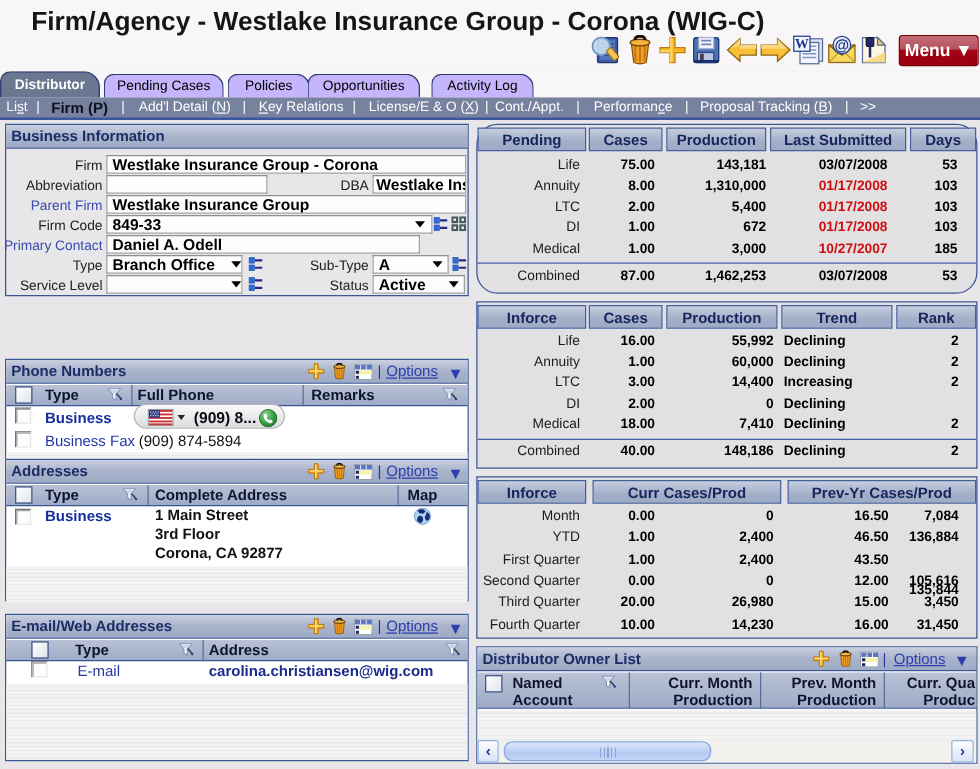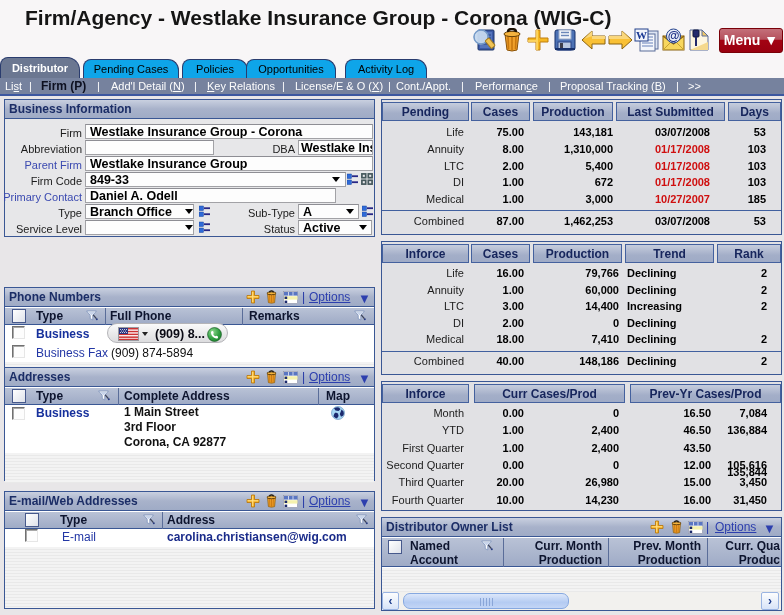--- a/index.html
+++ b/index.html
@@ -6,21 +6,21 @@
 body { font-family:"Liberation Sans", sans-serif; background:#e8e6e8; position:relative; }
 .abs { position:absolute; }
 .top { left:0; top:0; width:784px; height:57px; background:#f8f6f7; }
 .title { left:25px; top:6px; font-size:21px; font-weight:bold; color:#151515; }
 .menu-btn { left:719px; top:28px; width:64px; height:25px; border-radius:3px;
   background:linear-gradient(#c4707a 0%, #b5505c 45%, #a30413 48%, #990010 100%);
   border:1px solid #7a0008; color:#fff; font-weight:bold; font-size:14px;
   text-align:center; line-height:23px; }
 .tabrow { left:0; top:57px; width:784px; height:21px; background:#f8f6f7; }
 .tab { position:absolute; top:2px; height:19px; border:1px solid #2a3c6e; border-bottom:none;
-  border-radius:8px 11px 0 0; background:#0ea5e9; color:#000; font-size:11px; text-align:center;
+  border-radius:8px 11px 0 0; background:#c4b5fd; color:#000; font-size:11px; text-align:center;
   line-height:18px; }
 .tab.active { background:#6b7791; color:#fff; font-weight:bold; top:0; height:21px; z-index:2;
   line-height:20px; border-radius:8px 13px 0 0; }
 .menubar { left:0; top:78px; width:784px; height:18px; background:#76829e;
   border-bottom:2px solid #3c57a0; color:#fdfdfd; font-size:11px; }
 .menubar span, .menubar b { position:absolute; top:2px; }
 .menubar b.cur { color:#0d1020; font-size:12px; top:1px; }
 
 .sect { position:absolute; border:1px solid #3a5794; }
 .shead { position:absolute; left:0; top:0; right:0; height:19px;
@@ -396,21 +396,21 @@
     <svg style="left:351px;top:2px" width="12" height="12" viewBox="0 0 12 12">
         <use href="#ifunnel"></use>
       </svg>
   </div>
   <div class="abs stripes" style="left:0; top:55px; width:369px; height:61px;"></div>
   <div class="cb" style="left:20px; top:37px;"></div>
   <div class="link" style="position:absolute; left:57px; top:38px;">E-mail</div>
   <div class="blink" style="position:absolute; left:162px; top:38px; color:#1a2b8a;">carolina.christiansen@wig.com</div>
 </div>
 
-<div class="rtab" style="left:381px; top:99px; width:401px; height:136px;">
+<div class="rtab" style="left:381px; top:99px; width:401px; height:136px;border-radius:17px;">
   <div class="hcell" style="left:0; width:87px;">Pending</div>
   <div class="hcell" style="left:89px; width:59px;">Cases</div>
   <div class="hcell" style="left:151px; width:80px;">Production</div>
   <div class="hcell" style="left:234px; width:109px;">Last Submitted</div>
   <div class="hcell" style="left:346px; width:53px;">Days</div>
   <div id="pbody">
       <div class="rl" style="top:26px; left:0; width:82px;">Life</div>
       <div class="rv" style="top:26px; left:90px; width:52px;">75.00</div>
       <div class="rv" style="top:26px; left:152px; width:79px;">143,181</div>
       <div class="rv" style="top:26px; left:235px; width:93px;">03/07/2008</div>
@@ -446,21 +446,21 @@
 
 <div class="rtab" style="left:381px; top:241px; width:401px; height:134px;">
   <div class="hcell" style="left:0; width:87px;">Inforce</div>
   <div class="hcell" style="left:89px; width:59px;">Cases</div>
   <div class="hcell" style="left:151px; width:89px;">Production</div>
   <div class="hcell" style="left:243px; width:89px;">Trend</div>
   <div class="hcell" style="left:335px; width:64px;">Rank</div>
   <div id="ibody">
       <div class="rl" style="top:25px; left:0; width:82px;">Life</div>
       <div class="rv" style="top:25px; left:90px; width:52px;">16.00</div>
-      <div class="rv" style="top:25px; left:152px; width:85px;">79,766</div>
+      <div class="rv" style="top:25px; left:152px; width:85px;">55,992</div>
       <div class="lv" style="top:25px; left:245px; width:90px;">Declining</div>
       <div class="rv" style="top:25px; left:300px; width:85px;">2</div>
       <div class="rl" style="top:41.6px; left:0; width:82px;">Annuity</div>
       <div class="rv" style="top:41.6px; left:90px; width:52px;">1.00</div>
       <div class="rv" style="top:41.6px; left:152px; width:85px;">60,000</div>
       <div class="lv" style="top:41.6px; left:245px; width:90px;">Declining</div>
       <div class="rv" style="top:41.6px; left:300px; width:85px;">2</div>
       <div class="rl" style="top:58.2px; left:0; width:82px;">LTC</div>
       <div class="rv" style="top:58.2px; left:90px; width:52px;">3.00</div>
       <div class="rv" style="top:58.2px; left:152px; width:85px;">14,400</div>

